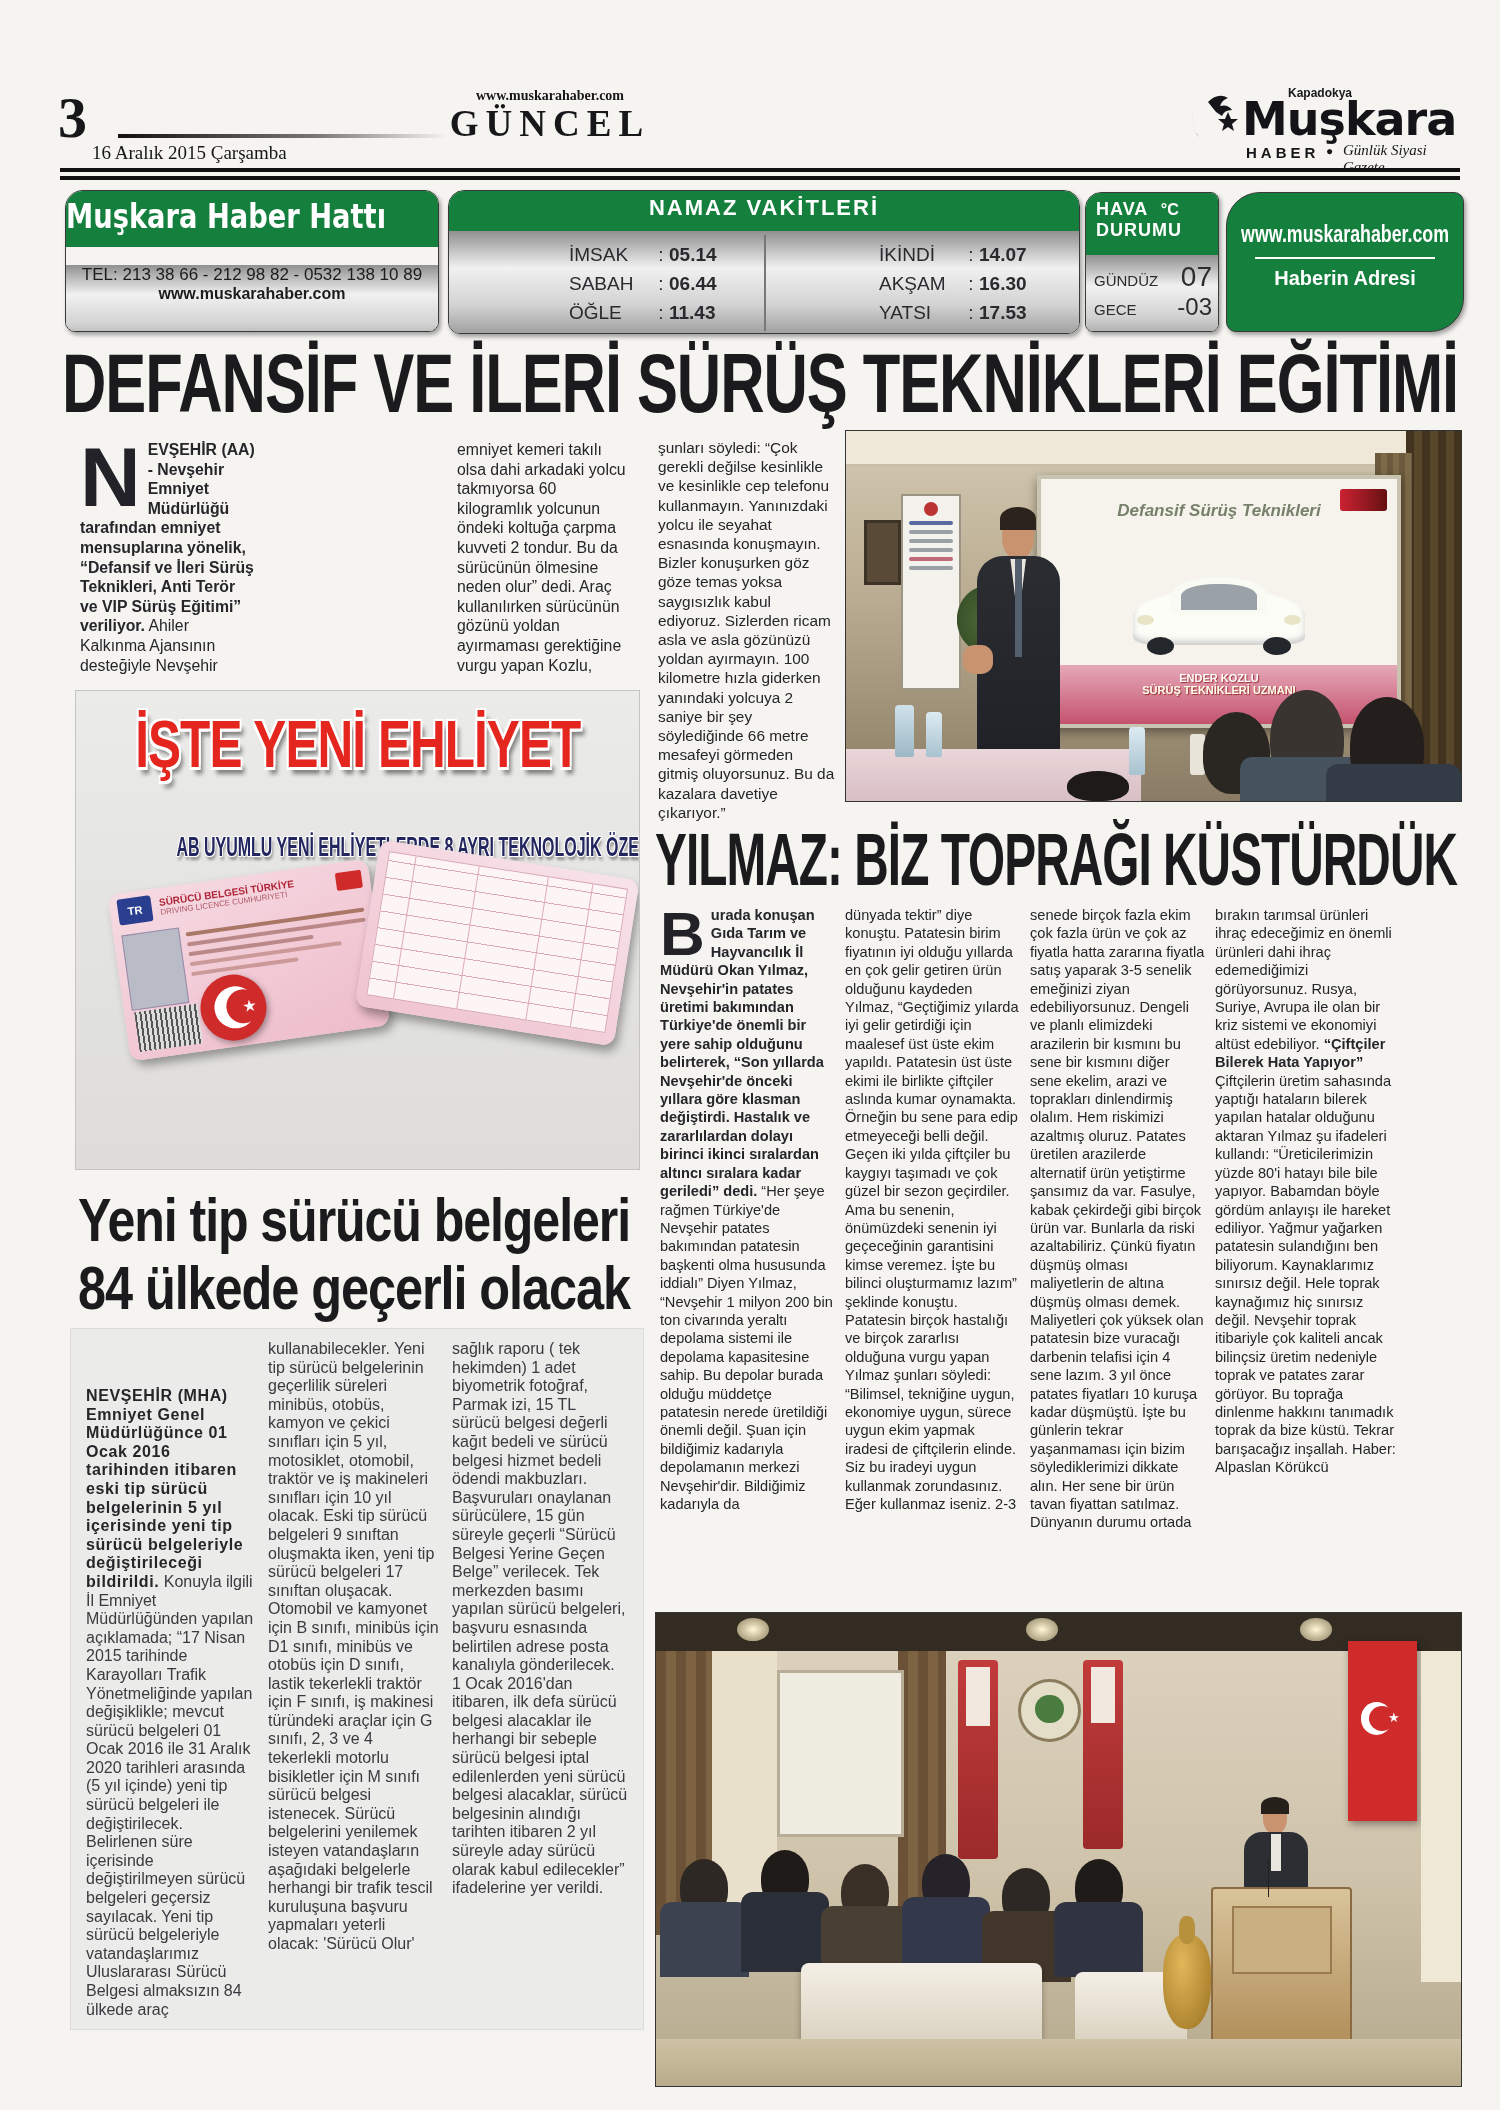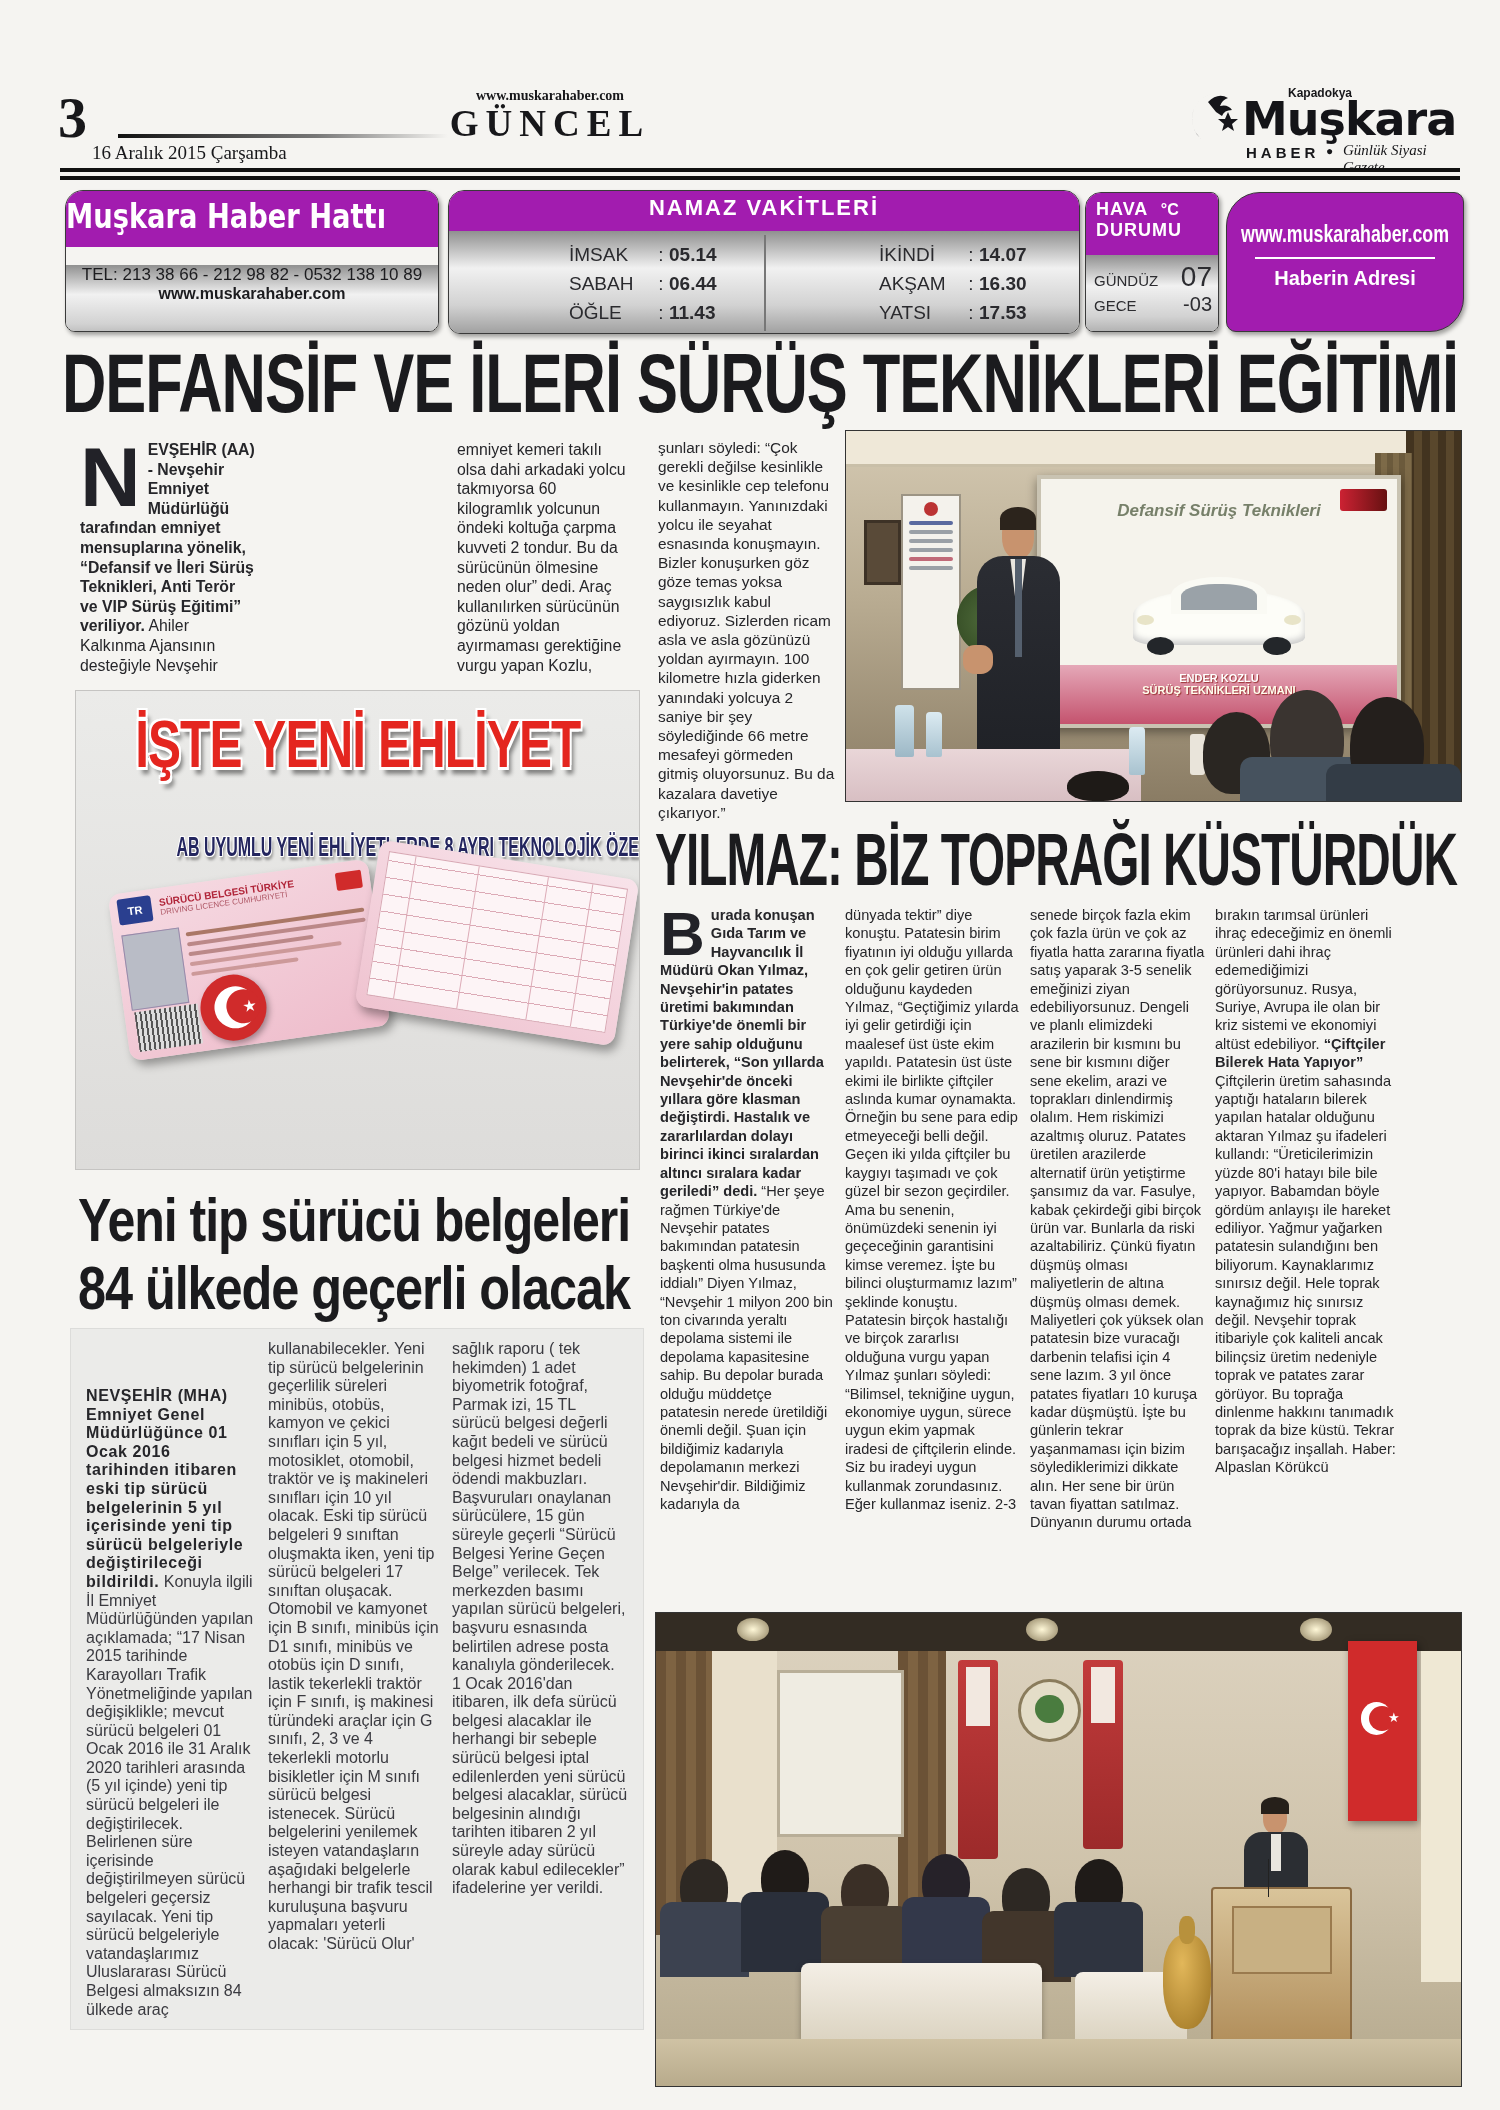--- a/index.html
+++ b/index.html
@@ -12,21 +12,21 @@
   .hl{font-weight:bold;color:#1b1b1e;letter-spacing:-1px;}
   .col{position:absolute;text-align:left;color:#26262a;}
   .a1{font-size:15.8px;line-height:19.6px;}
   .a2{font-size:16px;line-height:18.6px;}
   .a3{font-size:14.6px;line-height:18.4px;}
   .dropcap{float:left;font-weight:bold;color:#222228;}
   .dc1{font-size:84px;line-height:66px;margin:4px 7px 0 0;}
   .dc3{font-size:62px;line-height:50px;margin:3px 6px 0 0;}
   .boxframe{border:1px solid #3a3a3a;box-shadow:2px 3px 4px rgba(0,0,0,.35);}
   .graybody{background:linear-gradient(180deg,#909090,#f1f1f1 35%,#d2d2d2 70%,#9a9a9a);}
-  .blackbar{background:#a21caf;color:#fff;}
+  .blackbar{background:#15803d;color:#fff;}
   .prow{display:flex;align-items:center;font-size:19px;color:#2a2a2e;margin:7px 0;}
   .plabel{width:84px;}
   .pcolon::before{content:":";}
   .pcolon{width:16px;text-align:center;}
   .pval{font-weight:bold;}
   .rule{background:#111;}
   .photoline{height:4px;background:#9aa0a6;border-radius:2px;margin:5px 6px;}
   .head{position:absolute;border-radius:50% 50% 42% 42%;}
   .shoulder{position:absolute;border-radius:12px 12px 0 0;}
 </style>
@@ -117,21 +117,21 @@
       <span style="font-size:16px;font-weight:bold;margin-left:8px;">°C</span>
       <div style="font-size:18px;font-weight:bold;letter-spacing:1px;">DURUMU</div>
     </div>
     <div class="graybody" style="height:82px;padding:6px 6px 0 8px;color:#2c2c30;">
       <div style="display:flex;align-items:baseline;justify-content:space-between;">
         <span style="font-size:15px;text-align:right;">GÜNDÜZ</span>
         <span style="font-size:28px;">07</span>
       </div>
       <div style="display:flex;align-items:baseline;justify-content:space-between;">
         <span style="font-size:15px;">GECE</span>
-        <span style="font-size:20px;">-03</span>
+        <span style="font-size:24px;">-03</span>
       </div>
     </div>
   </div>
 
   <div class="abs blackbar boxframe" style="left:1226px;top:192px;width:236px;height:138px;border-radius:34px 10px 34px 10px;text-align:center;">
     <div style="margin-top:28px;"><span class="fitx fitc" style="font-size: 19px; font-weight: bold; transform: scale(0.9365, 1.25);">www.muskarahaber.com</span></div>
     <div style="width:180px;height:2px;background:#fff;margin:14px auto 8px;"></div>
     <div style="font-size:20px;font-weight:bold;">Haberin Adresi</div>
   </div>
 

